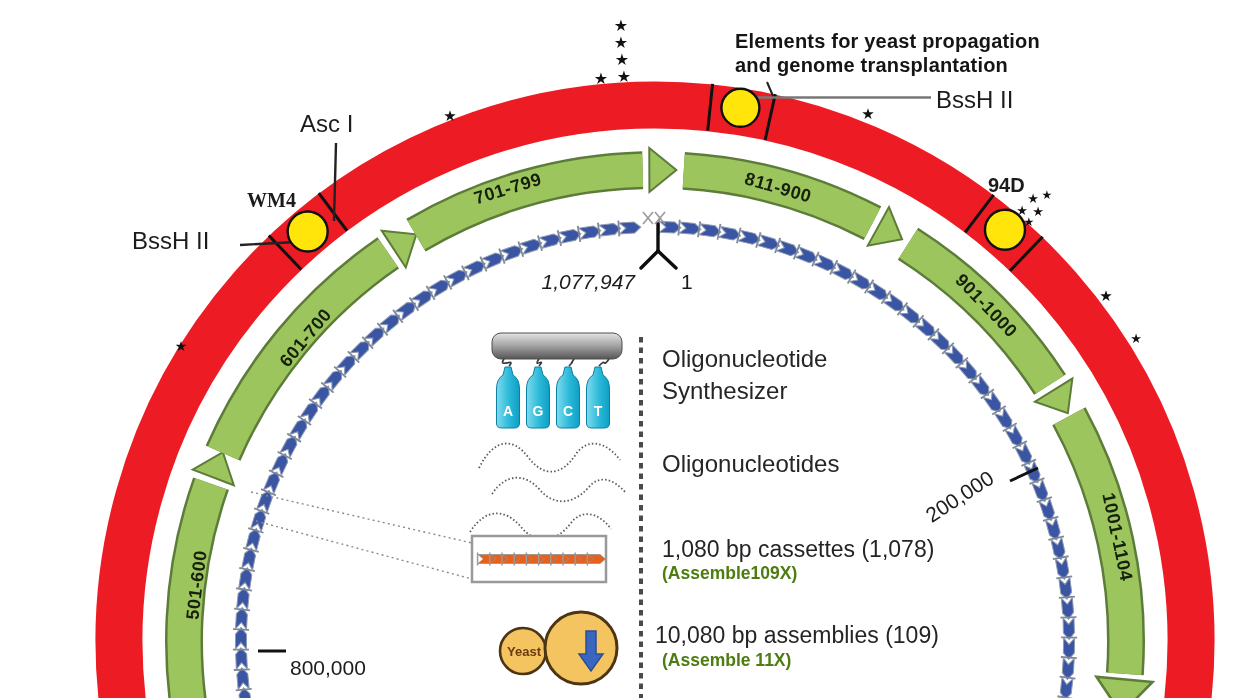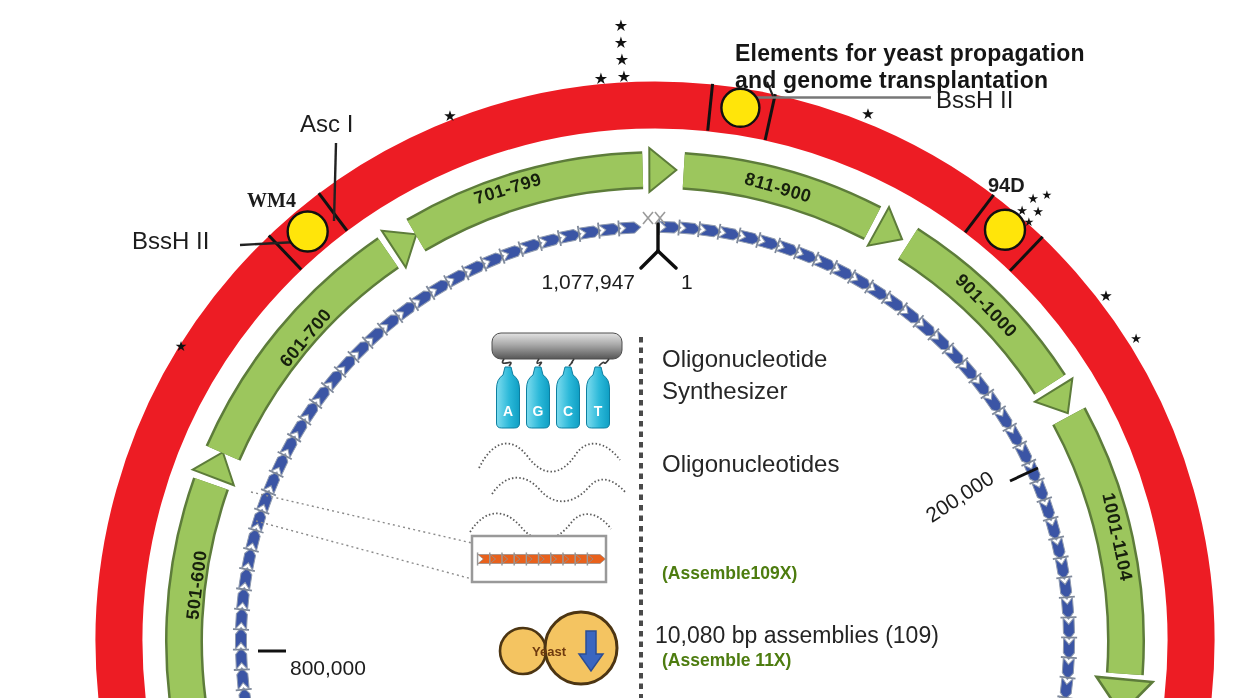--- a/index.html
+++ b/index.html
@@ -6,21 +6,21 @@
   #stage{position:relative;width:1240px;height:698px;overflow:hidden;background:#ffffff;
          font-family:"Liberation Sans",sans-serif;}
   #art{position:absolute;left:0;top:0;}
   .lbl{position:absolute;color:#1c1c1c;white-space:nowrap;line-height:1.18;}
   .seg-lbl{position:absolute;font-weight:bold;font-size:18px;color:#17200d;letter-spacing:.5px;
            transform:translate(-50%,-50%);white-space:nowrap;}
   .t24{font-size:24px;}
   .t21{font-size:21px;}
   .t23{font-size:23px;color:#242424;}
   .t17b{font-size:17.5px;font-weight:bold;color:#4d7c0f;}
-  .title{font-size:23px;font-weight:bold;color:#151515;letter-spacing:.2px;margin-top:10px;}
+  .title{font-size:20px;font-weight:bold;color:#151515;letter-spacing:.2px;}
   .rot200{transform:translate(-50%,-50%) rotate(-33deg);}
   .origin{font-size:21px;}
   .yeast{font-size:13px;font-weight:bold;color:#6e3a0f;}
   .m94d{font-size:20px;font-weight:bold;}
   .wm4{font-size:20px;font-weight:bold;font-family:Liberation Serif, serif;}
 </style>
 </head>
 <body>
 
 <div id="stage">
@@ -499,35 +499,36 @@
   <div class="lbl title" style="left:735px;top:30px;">
     <div>Elements for yeast propagation</div>
     <div>and genome transplantation</div>
   </div>
   <div class="lbl t24" style="left:936px;top:86px;">BssH II</div>
   <div class="lbl t24" style="left:300px;top:110px;">Asc I</div>
   <div class="lbl wm4" style="left:247px;top:189px;">WM4</div>
   <div class="lbl t24" style="left:132px;top:227px;">BssH II</div>
   <div class="lbl m94d" style="left:988px;top:174px;">94D</div>
 
-  <div class="lbl origin" style="left:520px;top:270px;width:115px;text-align:right;">1,077,947</div>
+  <div class="lbl origin" style="left:520px;top:270px;width:115px;text-align:right;font-style:italic;">1,077,947</div>
   <div class="lbl origin" style="left:681px;top:270px;">1</div>
 
   <div class="seg-lbl" style="left:197px;top:585px;transform:translate(-50%,-50%) rotate(-83deg);">501-600</div>
   <div class="seg-lbl" style="left:306px;top:338px;transform:translate(-50%,-50%) rotate(-50deg);">601-700</div>
   <div class="seg-lbl" style="left:508px;top:189px;transform:translate(-50%,-50%) rotate(-17deg);">701-799</div>
   <div class="seg-lbl" style="left:778px;top:188px;transform:translate(-50%,-50%) rotate(16deg);">811-900</div>
   <div class="seg-lbl" style="left:986px;top:306px;transform:translate(-50%,-50%) rotate(46deg);">901-1000</div>
   <div class="seg-lbl" style="left:1117px;top:537px;transform:translate(-50%,-50%) rotate(78deg);">1001-1104</div>
 
   <div class="lbl t21 rot200" style="left:960px;top:497px;">200,000</div>
   <div class="lbl t21" style="left:290px;top:656px;">800,000</div>
 
   <div class="lbl t24" style="left:662px;top:450px;color:#262626;">Oligonucleotides</div>
   <div class="lbl t24" style="left:662px;top:343px;color:#262626;line-height:1.35;">
     <div>Oligonucleotide</div>
     <div>Synthesizer</div>
   </div>
+  <div class="lbl t23" style="left:662px;top:536px;">1,080 bp cassettes (1,078)</div>
   <div class="lbl t17b" style="left:662px;top:563px;">(Assemble109X)</div>
   <div class="lbl t23" style="left:655px;top:622px;">10,080 bp assemblies (109)</div>
   <div class="lbl t17b" style="left:662px;top:650px;text-align:right;">(Assemble 11X)</div>
-  <div class="lbl yeast" style="left:512px;top:644px;width:54px;text-align:right;">Yeast</div>
+  <div class="lbl yeast" style="left:497px;top:644px;width:54px;text-align:center;">Yeast</div>
 </div>
 
 </body></html>

